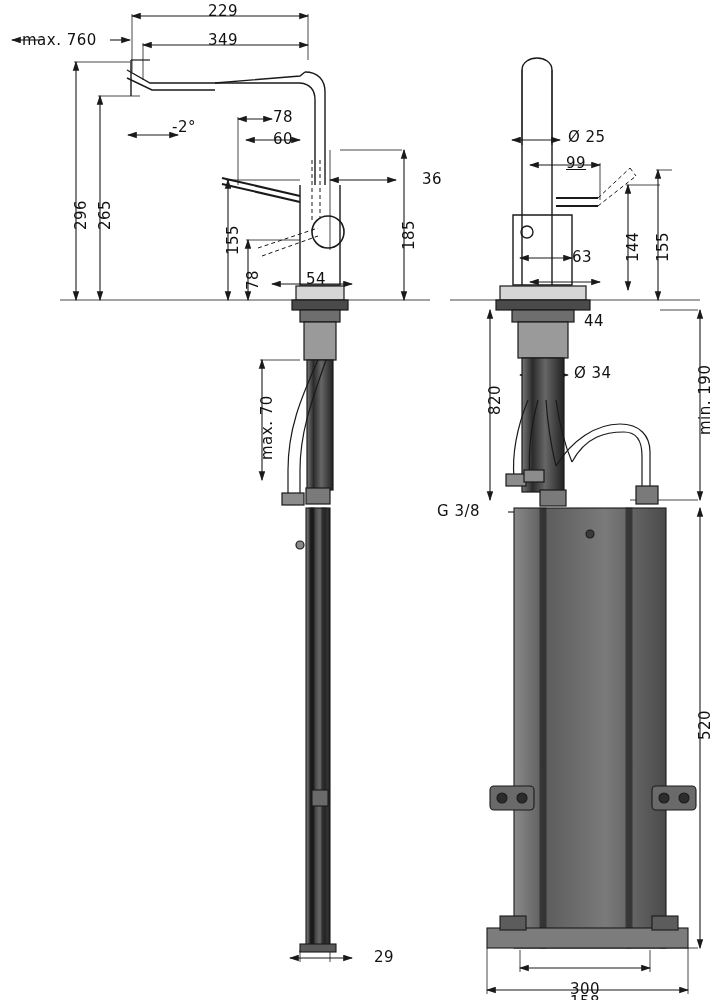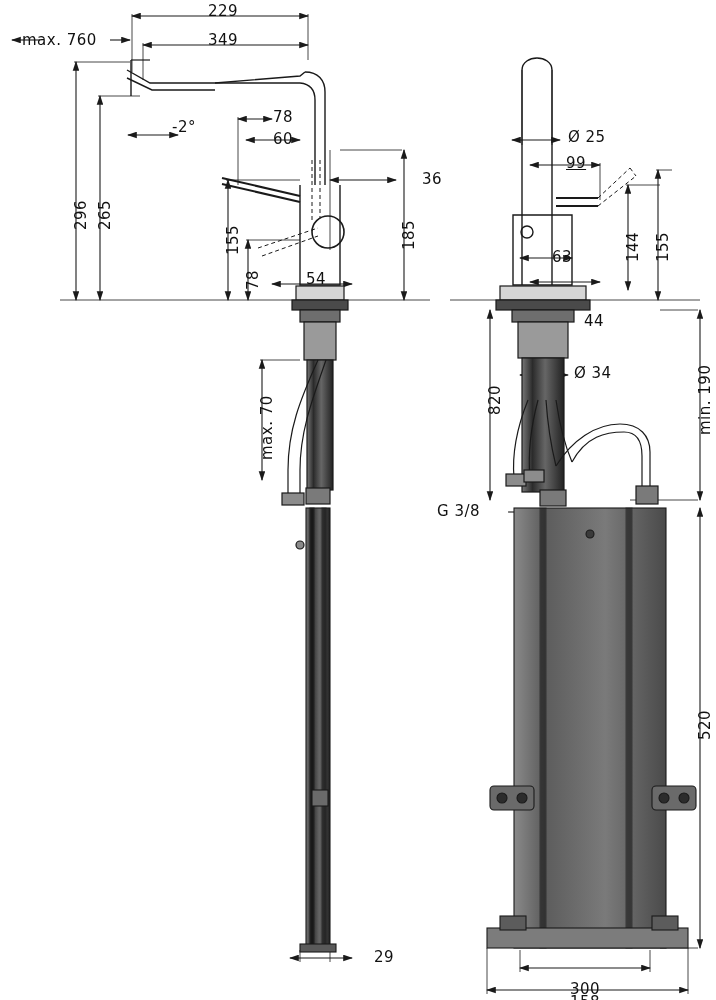--- a/index.html
+++ b/index.html
@@ -242,21 +242,21 @@
 <div class="lbl vert" style="left:400px;top:250px;transform:rotate(-90deg);">185</div>
 
 <div class="lbl" style="left:306px;top:270px;text-align:center;">54</div>
 <div class="lbl vert" style="left:258px;top:460px;transform:rotate(-90deg);">max. 70</div>
 <div class="lbl" style="left:374px;top:948px;">29</div>
 
 <div class="lbl" style="left:568px;top:128px;">Ø 25</div>
 <div class="lbl" style="left:566px;top:154px;text-decoration:underline;">99</div>
 <div class="lbl vert" style="left:624px;top:262px;transform:rotate(-90deg);">144</div>
 <div class="lbl vert" style="left:654px;top:262px;transform:rotate(-90deg);">155</div>
-<div class="lbl" style="left:552px;top:248px;">63</div>
+<div class="lbl" style="left:552px;top:248px;padding-left:20px;">63</div>
 <div class="lbl" style="left:584px;top:272px;margin-top:40px;">44</div>
 
 <div class="lbl" style="left:574px;top:364px;text-align:center;">Ø 34</div>
 <div class="lbl vert" style="left:486px;top:415px;transform:rotate(-90deg);">820</div>
 <div class="lbl vert" style="left:696px;top:435px;transform:rotate(-90deg);">min. 190</div>
 <div class="lbl" style="left:437px;top:502px;">G 3/8</div>
 <div class="lbl vert" style="left:696px;top:740px;transform:rotate(-90deg);">520</div>
 <div class="lbl" style="left:570px;top:972px;margin-top:21px;">158</div>
 
 <div class="lbl" style="left:570px;top:980px;">300</div>

